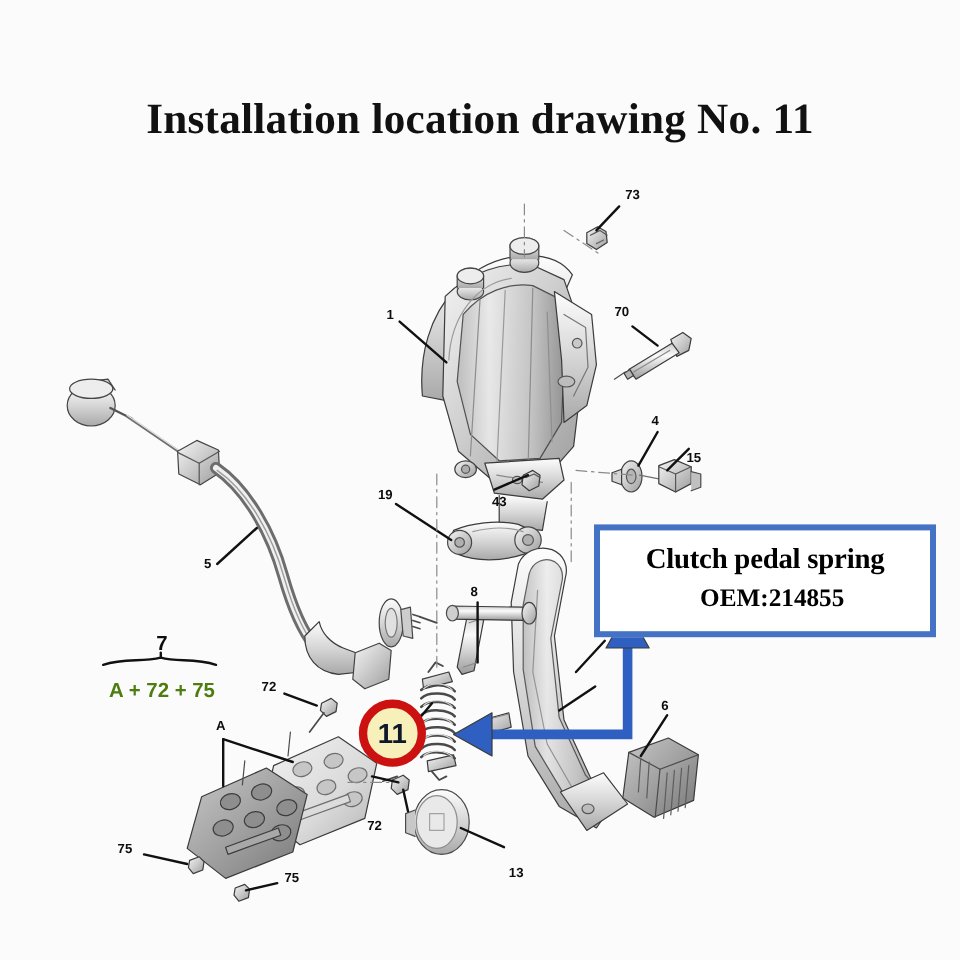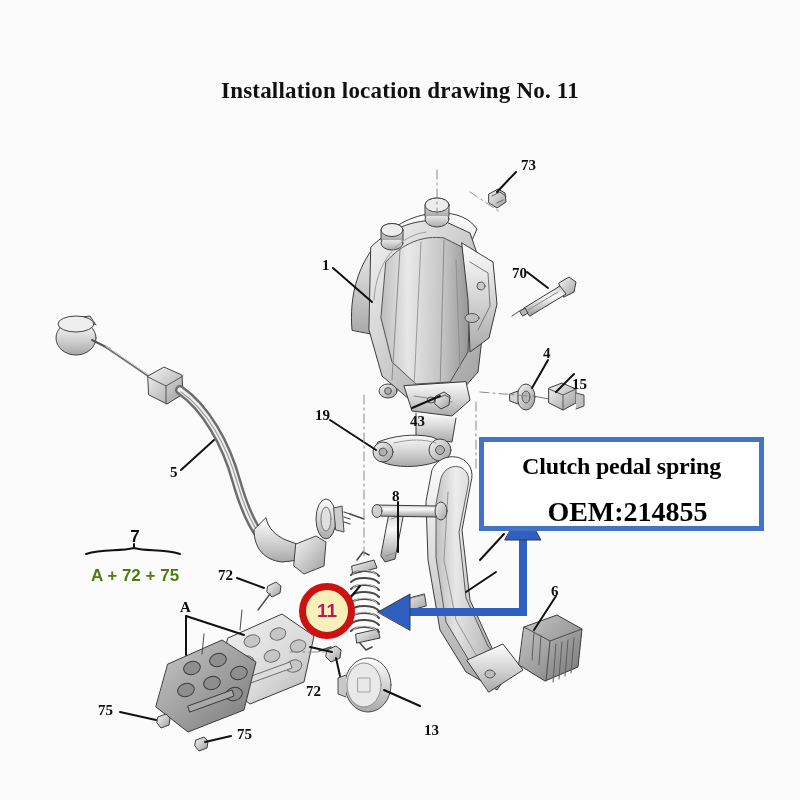--- a/index.html
+++ b/index.html
@@ -18,35 +18,35 @@
     -webkit-font-smoothing: antialiased;
   }
   #page-title {
     position: absolute;
     left: 0;
     top: 78px;
     width: 800px;
     text-align: center;
     font-family: "Liberation Serif", serif;
     font-weight: bold;
-    font-size: 23px;
+    font-size: 36px;
     color: #111111;
     letter-spacing: 0.2px;
   }
   .diagram-svg {
     position: absolute;
     left: 0;
     top: 0;
   }
   
   .plabel {
     position: absolute;
-    font-family: Liberation Serif, serif;
-    font-weight: bold;
-    font-size: 15px;
+    font-family: Liberation Sans, sans-serif;
+    font-weight: bold;
+    font-size: 11px;
     color: #0d0d0d;
     white-space: nowrap;
     line-height: 1;
   }
   
   #group-7 {
     position: absolute;
     left: 70px;
     top: 528px;
     width: 130px;
@@ -63,43 +63,43 @@
     font-family: "Liberation Sans", sans-serif;
     font-weight: bold;
     font-size: 17px;
     color: #4d7c0f;
     line-height: 1;
     margin-top: 2px;
   }
   
   #callout-box {
     position: absolute;
-    left: 479px;
+    left: 495px;
     top: 437px;
     width: 285px;
     height: 94px;
     border: 5px solid #4472c4;
     background: #ffffff;
     box-sizing: border-box;
   }
   #callout-box .c-line {
     font-family: "Liberation Serif", serif;
     font-weight: bold;
     color: #000000;
     text-align: center;
     white-space: nowrap;
   }
   #callout-title {
     font-size: 24px;
     margin-top: 11px;
     letter-spacing: -0.2px;
   }
   #callout-oem {
-    font-size: 28px;
-    margin-top: 16px;
+    font-size: 21px;
+    margin-top: 6px;
     padding-left: 12px;
   }
   
   #marker-11 {
     position: absolute;
     left: 299px;
     top: 583px;
     width: 56px;
     height: 56px;
     border: 7px solid #cc1111;
@@ -111,22 +111,22 @@
     position: absolute;
     left: 0;
     top: 0;
     width: 100%;
     height: 100%;
     display: flex;
     align-items: center;
     justify-content: center;
     font-family: "Liberation Sans", sans-serif;
     font-weight: bold;
-    font-size: 19px;
-    color: #be185d;
+    font-size: 23px;
+    color: #0f172a;
   }
 </style>
 </head>
 <body>
 
 <div id="page">
 
   <div id="page-title">Installation location drawing No. 11</div>
 
   <svg class="diagram-svg" width="800" height="800" viewBox="0 0 800 800">
@@ -445,21 +445,21 @@
       <g>
         <path d="M523,530 L523,612 L400,612" stroke="#2f5fc0" stroke-width="8" fill="none" stroke-linejoin="miter"></path>
         <path d="M523,508 L541,540 L505,540 Z" fill="#2f5fc0"></path>
         <path d="M378,612 L410,594 L410,630 Z" fill="#2f5fc0"></path>
       </g>
     </g>
   </svg>
 
   <div class="plabel" style="left:521px; top:158px;">73</div>
   <div class="plabel" style="left:322px; top:258px;">1</div>
-  <div class="plabel" style="left:512px; top:266px;">70</div>
+  <div class="plabel" style="left:512px; top:255px;">70</div>
   <div class="plabel" style="left:543px; top:346px;">4</div>
   <div class="plabel" style="left:572px; top:377px;">15</div>
   <div class="plabel" style="left:315px; top:408px;">19</div>
   <div class="plabel" style="left:410px; top:414px;">43</div>
   <div class="plabel" style="left:170px; top:465px;">5</div>
   <div class="plabel" style="left:392px; top:489px;">8</div>
   <div class="plabel" style="left:218px; top:568px;">72</div>
   <div class="plabel" style="left:180px; top:600px;">A</div>
   <div class="plabel" style="left:551px; top:584px;">6</div>
   <div class="plabel" style="left:306px; top:684px;">72</div>

